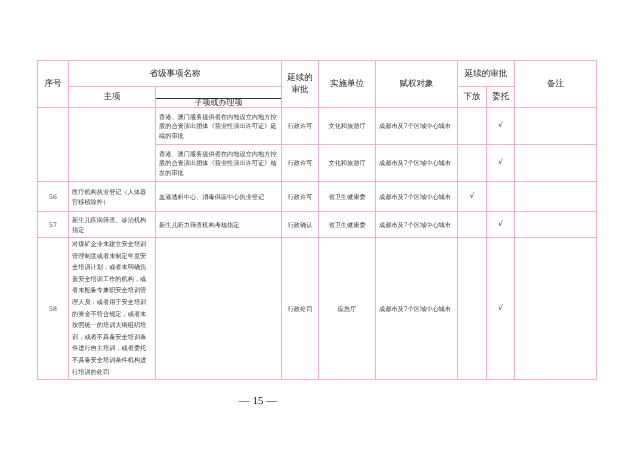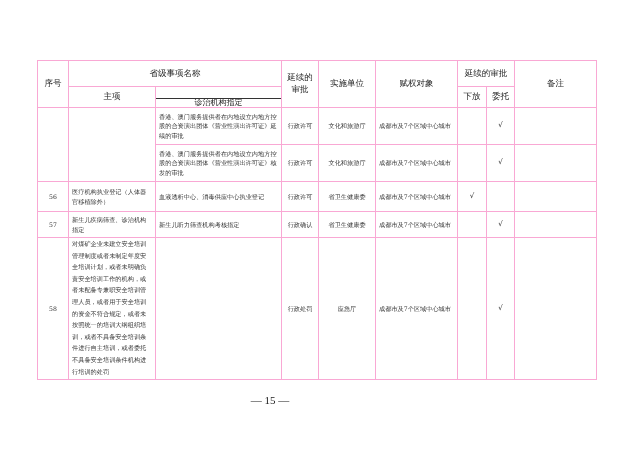--- a/index.html
+++ b/index.html
@@ -4,21 +4,21 @@
 <style>
   html,body{margin:0;padding:0;background:#fff;}
   body{width:640px;height:452px;position:relative;overflow:hidden;font-family:"DejaVu Serif","Liberation Serif",serif;color:#222;}
   table.doc{position:absolute;left:37px;top:60px;border-collapse:collapse;table-layout:fixed;width:559px;}
   table.doc td, table.doc th{border:1px solid #f9a8d4;padding:0 3px;font-weight:normal;vertical-align:middle;overflow:hidden;}
   th{font-family:"DejaVu Sans","Liberation Sans",sans-serif;font-size:8.5px;text-align:center;color:#222;}
   td{font-size:6.2px;line-height:9.6px;color:#333;}
   td.c{text-align:center;}
   td.num{text-align:center;font-size:6.2px;}
   .check{font-size:7px;}
-  .page-num{position:absolute;left:16px;width:508px;top:394px;text-align:center;font-size:11px;font-family:"Liberation Serif","DejaVu Serif",serif;color:#222;}
+  .page-num{position:absolute;left:4px;width:508px;top:394px;text-align:center;font-size:11px;font-family:"Liberation Serif","DejaVu Serif",serif;color:#222;}
 </style>
 </head>
 <body>
 
 <table class="doc">
   <colgroup>
     <col style="width:31px">
       <col style="width:87px">
       <col style="width:126px">
       <col style="width:37px">
@@ -38,21 +38,21 @@
       <th colspan="2">延续的审批</th>
       <th rowspan="3">备注</th>
     </tr>
     <tr style="height:12px">
       <th rowspan="2">主项</th>
       <th style="border-bottom:1px solid #333;border-top:none;border-right:none;border-left:1px solid #333;"></th>
       <th rowspan="2">下放</th>
       <th rowspan="2">委托</th>
     </tr>
     <tr style="height:8px">
-      <th style="font-size:8px;line-height:8px;">诊治机构指定</th>
+      <th style="font-size:8px;line-height:8px;">子项或办理项</th>
     </tr>
   </thead>
   <tbody>
     <tr style="height:37px">
       <td class="num" rowspan="2"></td>
       <td rowspan="2"></td>
       <td>香港、澳门服务提供者在内地设立内地方控股的合资演出团体《营业性演出许可证》延续的审批</td>
       <td class="c">行政许可</td>
       <td class="c">文化和旅游厅</td>
       <td>成都市及7个区域中心城市</td>

